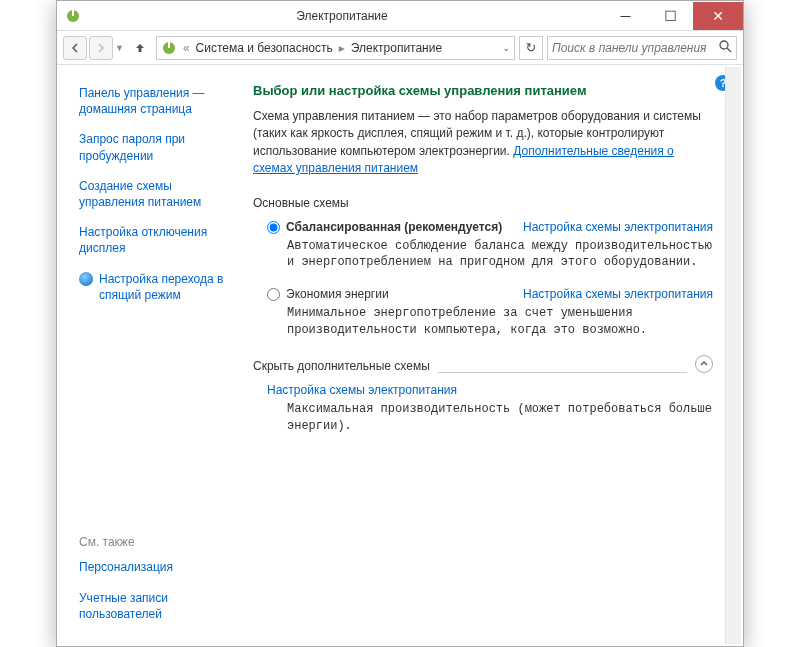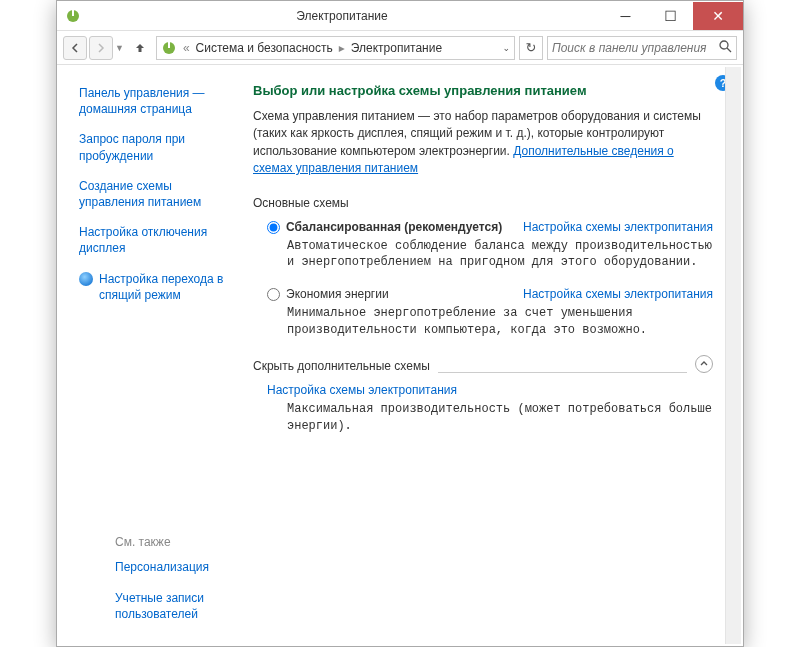--- a/index.html
+++ b/index.html
@@ -23,21 +23,21 @@
 .refresh-btn { width: 24px; height: 24px; border: 1px solid #ccc; display: flex; align-items: center; justify-content: center; color: #555; font-size: 13px; }
 .search-box { width: 190px; height: 24px; border: 1px solid #ccc; display: flex; align-items: center; padding: 0 4px; }
 .search-box input { border: none; outline: none; flex: 1; font-size: 12px; color: #888; font-style: italic; }
 .search-box .search-icon { color: #555; font-size: 13px; }
 .body-area { flex: 1; display: flex; overflow: hidden; position: relative; }
 .sidebar { width: 190px; padding: 20px 10px 10px 22px; font-size: 12px; display: flex; flex-direction: column; }
 .sidebar a, .sidebar .link { color: #0066cc; text-decoration: none; display: block; margin-bottom: 14px; line-height: 1.35; cursor: pointer; }
 .sidebar .link.highlighted { border: 3px solid #d93025; border-radius: 10px; padding: 4px 6px; margin-left: -6px; margin-right: -4px; margin-bottom: 10px; }
 .sidebar .with-icon { display: flex; gap: 6px; align-items: flex-start; }
 .sidebar .with-icon .icn { width: 14px; height: 14px; flex-shrink: 0; border-radius: 50%; background: radial-gradient(circle at 40% 35%, #8fd0ff, #0066cc); margin-top: 1px; }
-.sidebar .see-also { margin-top: auto; margin-left: 36px; }
+.sidebar .see-also { margin-top: auto; }
 .sidebar .see-also-title { color: #888; margin-bottom: 10px; }
 .content { flex: 1; padding: 18px 30px 10px 6px; font-size: 12px; color: #333; position: relative; overflow-y: auto; }
 .help-icon { position: absolute; top: 10px; right: 12px; width: 16px; height: 16px; border-radius: 50%; background: #1e88e5; color: #fff; font-size: 11px; font-weight: bold; display: flex; align-items: center; justify-content: center; }
 h1.main-heading { color: #0a6b3a; font-size: 13px; font-weight: 600; margin-bottom: 10px; }
 .intro { line-height: 1.45; margin-bottom: 18px; }
 .intro a { color: #0066cc; }
 .section-label { font-size: 12px; color: #333; margin-bottom: 10px; }
 .plan { margin-bottom: 16px; padding-left: 14px; }
 .plan-header { display: flex; align-items: center; justify-content: space-between; }
 .plan-left { display: flex; align-items: flex-end; gap: 6px; }

